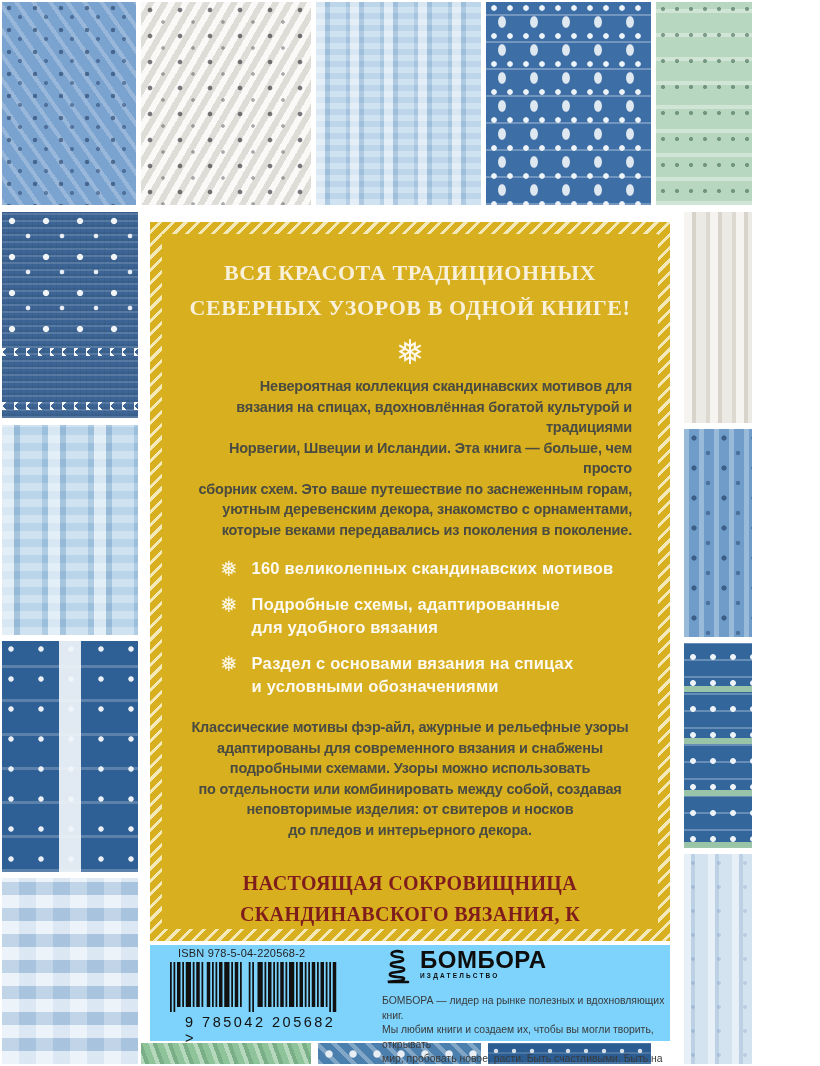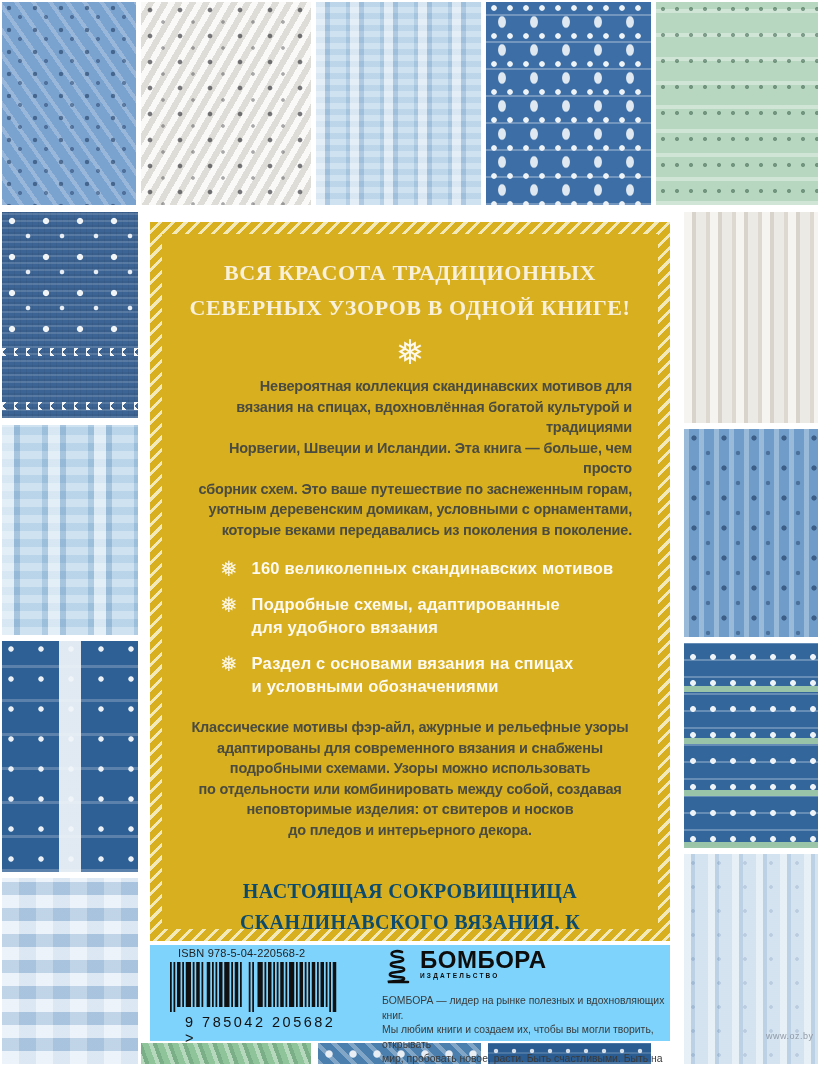--- a/index.html
+++ b/index.html
@@ -1,16 +1,16 @@
 <!DOCTYPE html>
 <html><head>
 <meta charset="utf-8">
 <style>
   html,body{margin:0;padding:0;background:#ffffff;}
-  .cover{position:relative;width:820px;height:1066px;background:#fff;overflow:hidden;
+  .cover{position:relative;width:752px;height:1066px;background:#fff;overflow:hidden;
          font-family:"Liberation Sans",sans-serif;}
   
   .tile{position:absolute;background-color:#9db8d6;overflow:hidden;}
   .stitch{background-image:
     repeating-linear-gradient(0deg, rgba(255,255,255,.14) 0 2px, rgba(0,0,0,.05) 2px 4px, transparent 4px 7px),
     repeating-linear-gradient(90deg, rgba(0,0,0,.05) 0 1px, transparent 1px 6px);}
   .t-blue-lace{background-color:#7ba3cf;background-image:
     radial-gradient(circle 2.4px at 7px 6px, rgba(25,52,90,.55) 0 1.8px, transparent 2.6px),
     radial-gradient(circle 2.2px at 18px 15px, rgba(25,52,90,.45) 0 1.6px, transparent 2.4px),
     repeating-linear-gradient(55deg, rgba(255,255,255,.22) 0 4px, transparent 4px 14px);
@@ -88,21 +88,21 @@
     font-size:22px;line-height:35px;letter-spacing:.6px;}
   .flake-big{font-size:34px;line-height:40px;color:#fdf8ea;margin:7px 0 4px;}
   .body-text{color:#4a4b41;font-size:14.5px;line-height:20.5px;font-weight:700;letter-spacing:-.2px;}
   .intro{margin-top:0;text-align:right;}
   .bullets{margin-top:17px;display:flex;flex-direction:column;gap:13px;align-self:stretch;
     padding-left:32px;text-align:left;}
   .bullet{display:flex;gap:14px;align-items:flex-start;}
   .bullet .flake{color:#fdf8ea;font-size:21px;line-height:23px;}
   .bullet-text{color:#fdfaf2;font-weight:700;font-size:16.5px;line-height:23px;letter-spacing:.2px;}
   .body2{margin-top:19px;}
-  .outro{margin-top:36px;font-family:"Liberation Serif",serif;font-weight:700;color:#0c4a6e;
+  .outro{margin-top:28px;font-family:"Liberation Serif",serif;font-weight:700;color:#7f1d1d;
     font-size:20px;line-height:31px;letter-spacing:.4px;}
   
   .footer{position:absolute;left:150px;top:945px;width:520px;height:96px;background:#7dd3fc;}
   .isbn-block{position:absolute;left:20px;top:2px;width:180px;}
   .isbn-label{font-size:11px;color:#222;letter-spacing:.2px;margin-left:8px;}
   .barcode{margin-top:3px;}
   .barcode-digits{font-size:14.5px;color:#111;letter-spacing:2.5px;margin-top:-2px;margin-left:15px;}
   .pub-block{position:absolute;left:232px;top:4px;width:288px;}
   .pub-head{display:flex;align-items:flex-start;gap:8px;}
   .pub-names{display:flex;flex-direction:column;}
@@ -145,21 +145,21 @@
       <h1 class="panel-title">
         <div>ВСЯ КРАСОТА ТРАДИЦИОННЫХ</div>
         <div>СЕВЕРНЫХ УЗОРОВ В ОДНОЙ КНИГЕ!</div>
       </h1>
       <div class="flake-big">❅</div>
       <div class="body-text intro">
         <div>Невероятная коллекция скандинавских мотивов для</div>
         <div>вязания на спицах, вдохновлённая богатой культурой и традициями</div>
         <div>Норвегии, Швеции и Исландии. Эта книга — больше, чем просто</div>
         <div>сборник схем. Это ваше путешествие по заснеженным горам,</div>
-        <div>уютным деревенским домикам, условными с орнаментами,</div>
+        <div>уютным деревенским декора, знакомство с орнаментами,</div>
         <div>которые веками передавались из поколения в поколение.</div>
       </div>
       <div class="bullets">
         <div class="bullet">
           <span class="flake">❅</span>
           <div class="bullet-text">
             <div>160 великолепных скандинавских мотивов</div>
           </div>
         </div>
         <div class="bullet">

